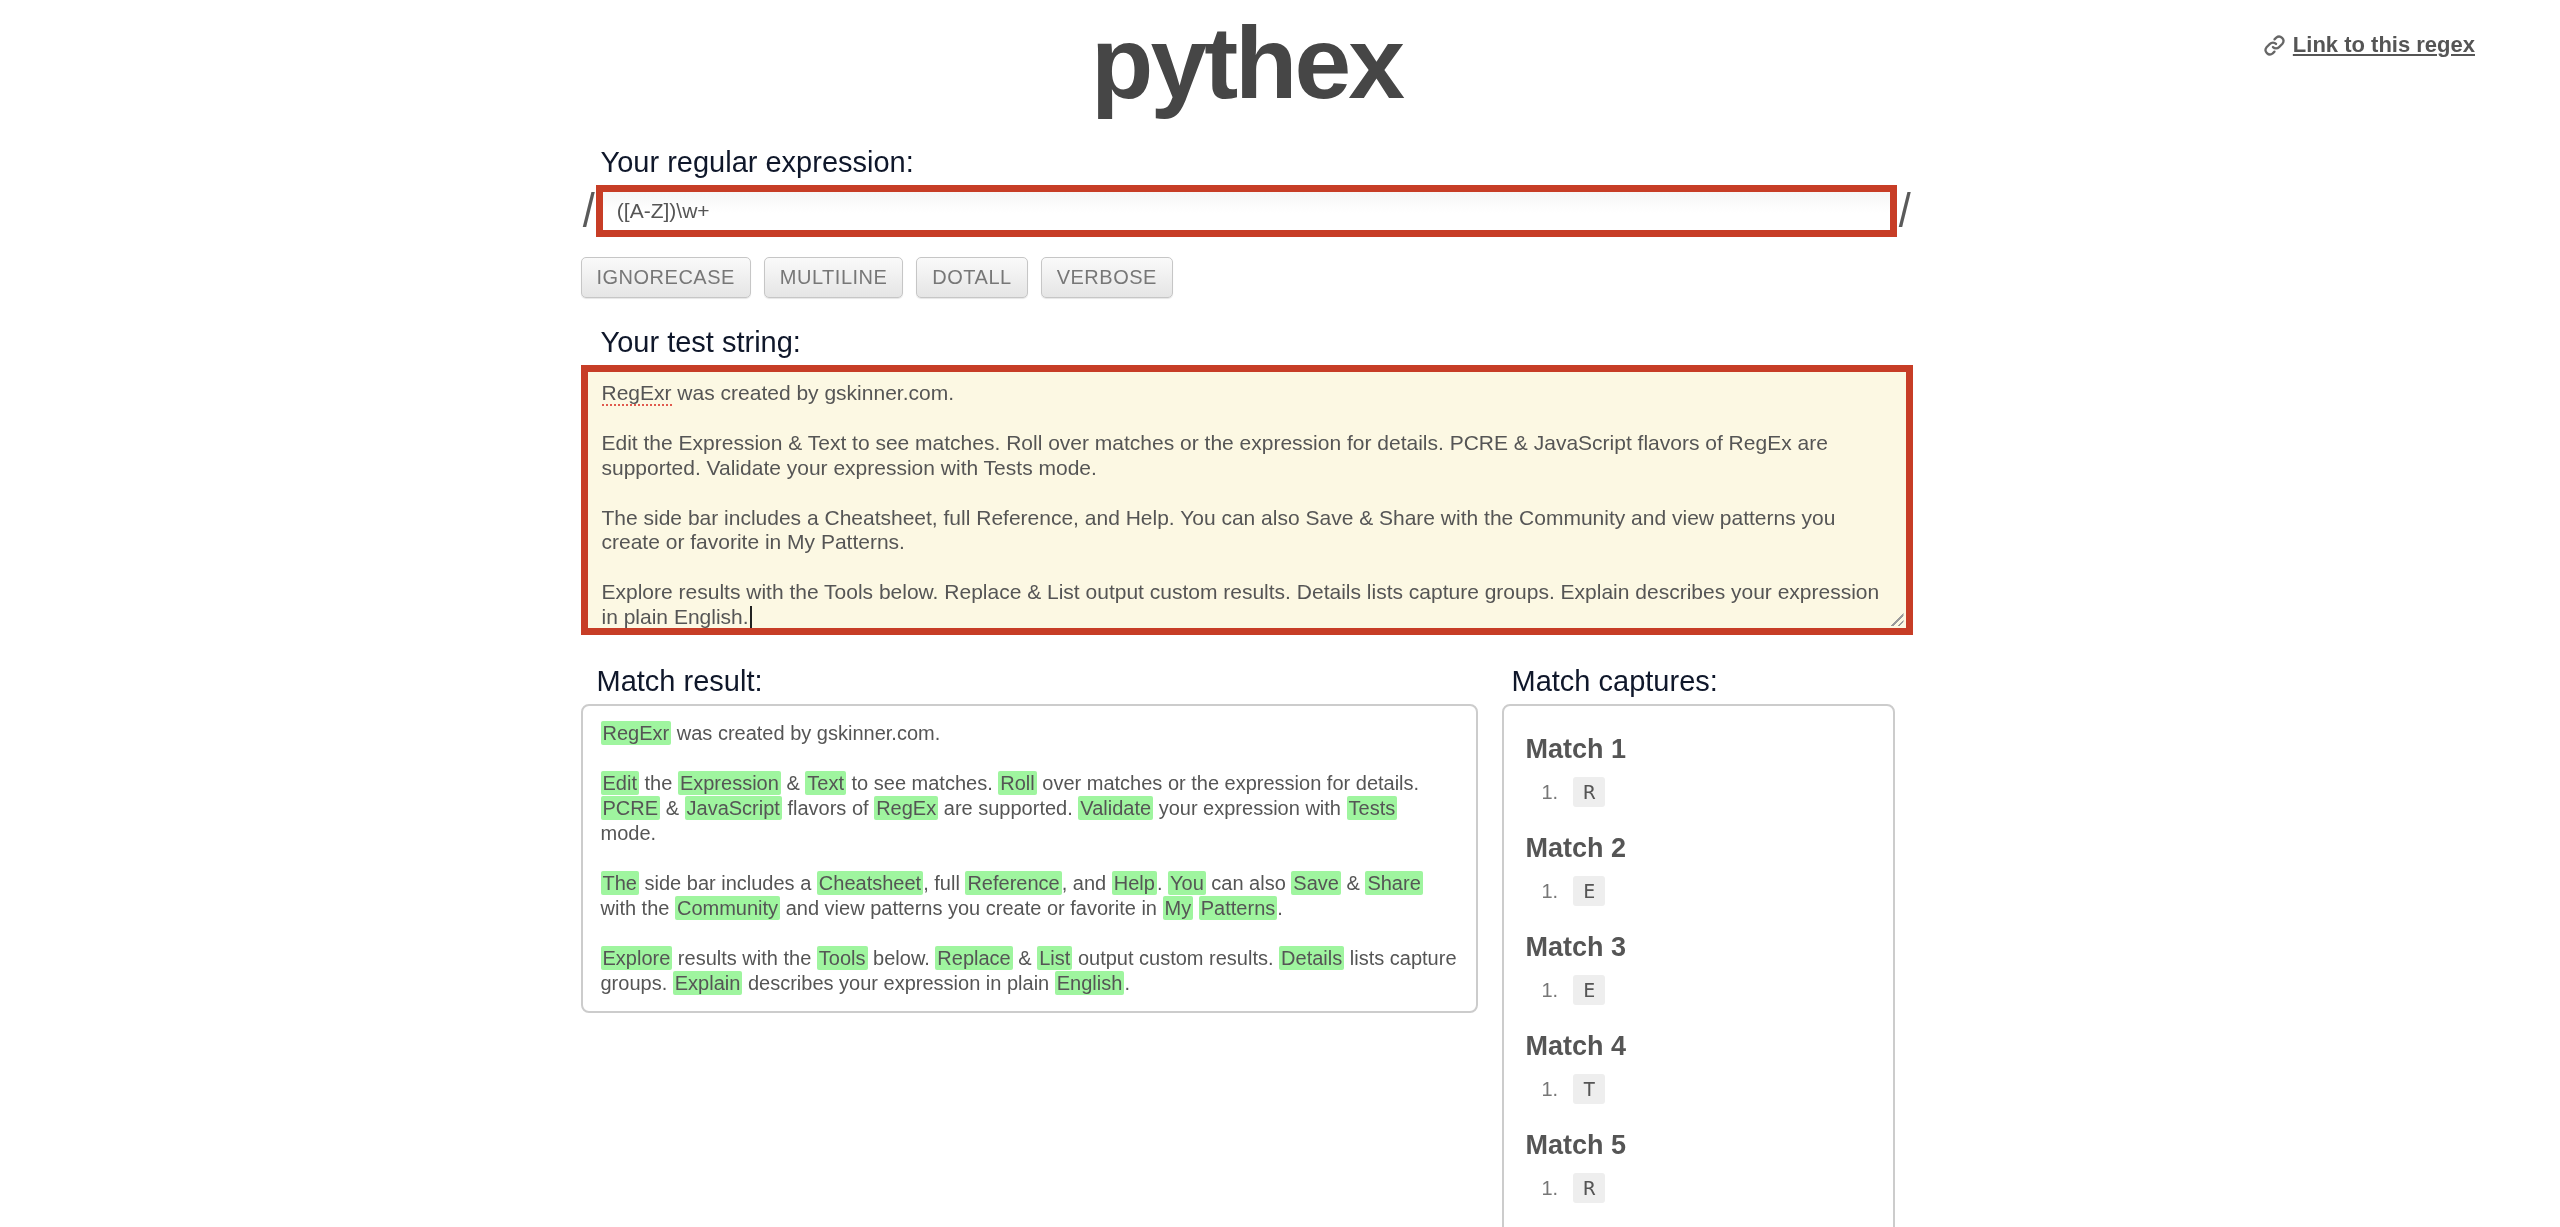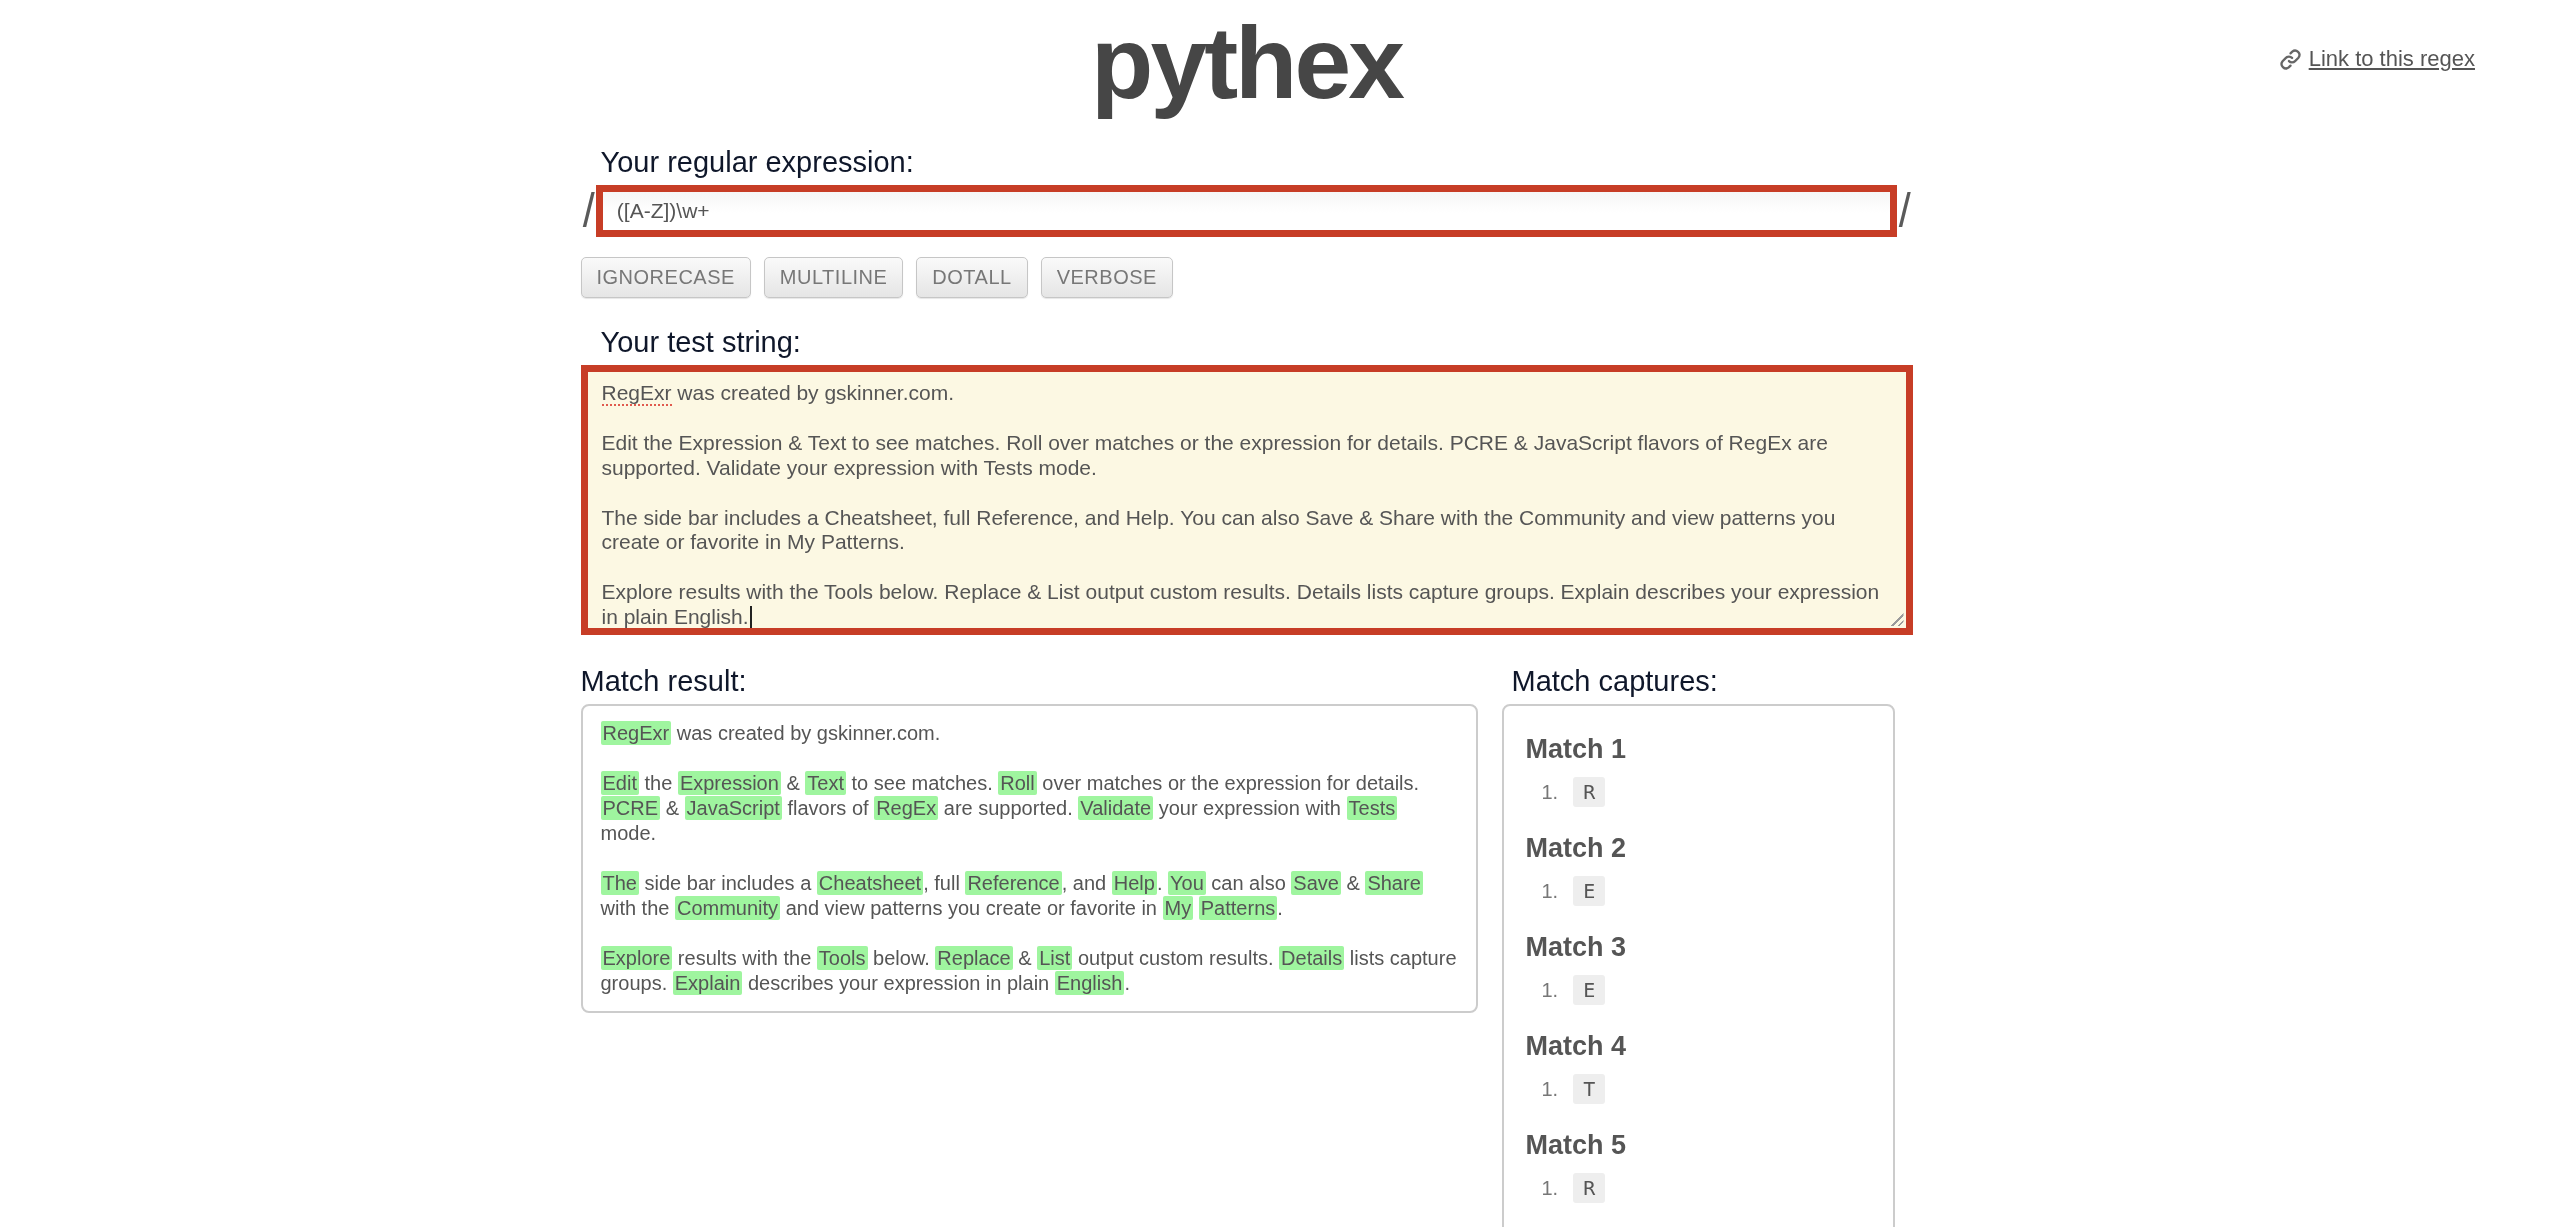--- a/index.html
+++ b/index.html
@@ -15,24 +15,24 @@
 
   
   .app-title {
     margin: 0; padding-top: 6px;
     text-align: center;
     font-size: 102px; font-weight: bold;
     letter-spacing: -3px; color: #464646;
     line-height: 1.12;
   }
   .top-link {
-    position: absolute; top: 46px; right: 18px;
+    position: absolute; top: 32px; right: 18px;
     display: flex; align-items: center; gap: 6px;
     font-size: 22px; color: #555;
-    text-decoration: none; cursor: pointer;
+    text-decoration: none; cursor: pointer; font-weight: bold;
   }
   .top-link .link-label { text-decoration: underline; color: #555; }
   .top-link svg { display: block; }
 
   
   .main { width: 1332px; margin: 26px auto 0; }
 
   .field-label {
     font-size: 29px; color: #0f172a;
     margin: 0 0 6px 20px;
@@ -187,21 +187,21 @@
         <div class="test-para"><span class="squiggle">RegExr</span><span> was created by gskinner.com.</span></div>
         <div class="test-para"><span>Edit the Expression &amp; Text to see matches. Roll over matches or the expression for details. PCRE &amp; JavaScript flavors of RegEx are supported. Validate your expression with Tests mode.</span></div>
         <div class="test-para"><span>The side bar includes a Cheatsheet, full Reference, and Help. You can also Save &amp; Share with the Community and view patterns you create or favorite in My Patterns.</span></div>
         <div class="test-para"><span>Explore results with the Tools below. Replace &amp; List output custom results. Details lists capture groups. Explain describes your expression in plain English.</span><span class="caret"></span></div>
         <span class="resize-handle"></span>
       </div>
 
     <div class="results-row">
 
       <div class="result-col">
-        <div class="field-label" style="margin-left:0;">Match result:</div>
+        <div class="field-label" style="margin-left:16px;">Match result:</div>
         <div class="result-box">
             <p class="result-para"><span class="hl">RegExr</span><span> was created by gskinner.com.</span></p>
             <p class="result-para"><span class="hl">Edit</span><span> the </span><span class="hl">Expression</span><span> &amp; </span><span class="hl">Text</span><span> to see matches. </span><span class="hl">Roll</span><span> over matches or the expression for details. </span><span class="hl">PCRE</span><span> &amp; </span><span class="hl">JavaScript</span><span> flavors of </span><span class="hl">RegEx</span><span> are supported. </span><span class="hl">Validate</span><span> your expression with </span><span class="hl">Tests</span><span> mode.</span></p>
             <p class="result-para"><span class="hl">The</span><span> side bar includes a </span><span class="hl">Cheatsheet</span><span>, full </span><span class="hl">Reference</span><span>, and </span><span class="hl">Help</span><span>. </span><span class="hl">You</span><span> can also </span><span class="hl">Save</span><span> &amp; </span><span class="hl">Share</span><span> with the </span><span class="hl">Community</span><span> and view patterns you create or favorite in </span><span class="hl">My</span><span> </span><span class="hl">Patterns</span><span>.</span></p>
             <p class="result-para"><span class="hl">Explore</span><span> results with the </span><span class="hl">Tools</span><span> below. </span><span class="hl">Replace</span><span> &amp; </span><span class="hl">List</span><span> output custom results. </span><span class="hl">Details</span><span> lists capture groups. </span><span class="hl">Explain</span><span> describes your expression in plain </span><span class="hl">English</span><span>.</span></p>
           </div>
       </div>
 
       <div class="captures-col">
         <div class="field-label" style="margin-left:10px;">Match captures:</div>

